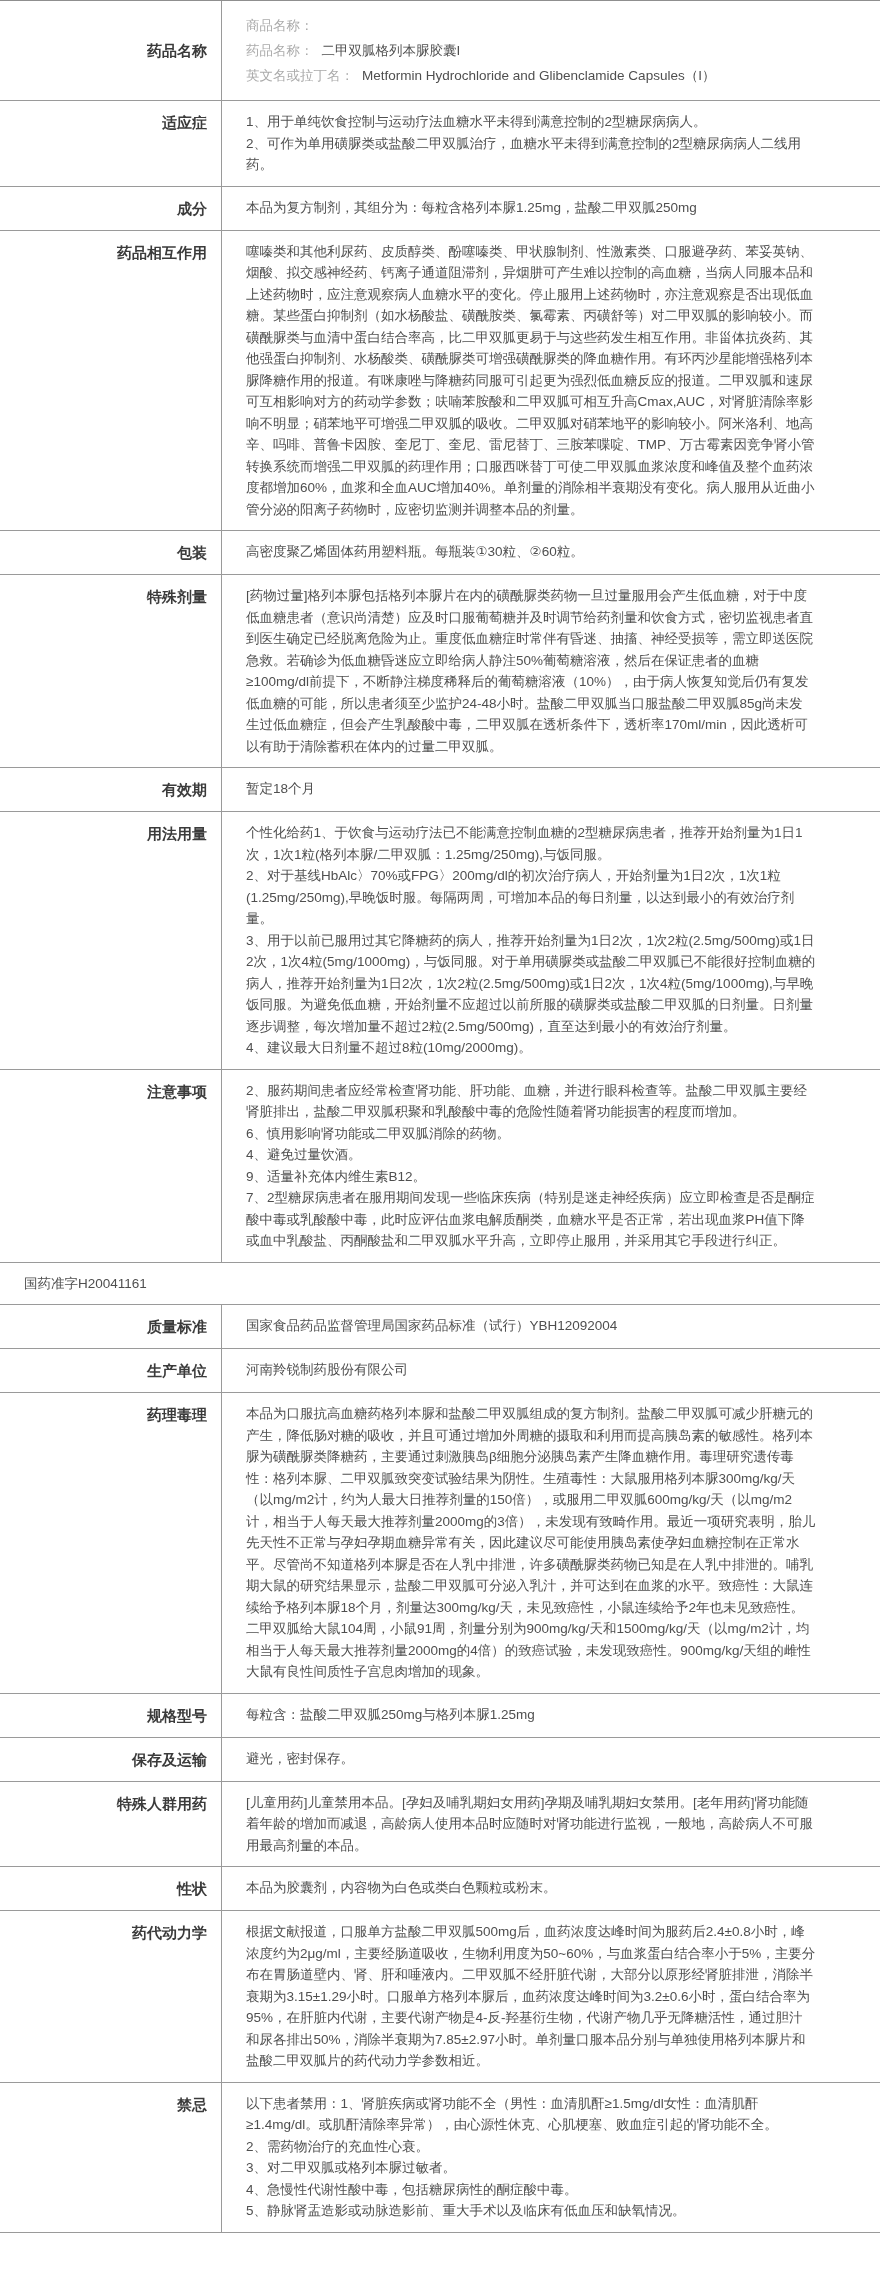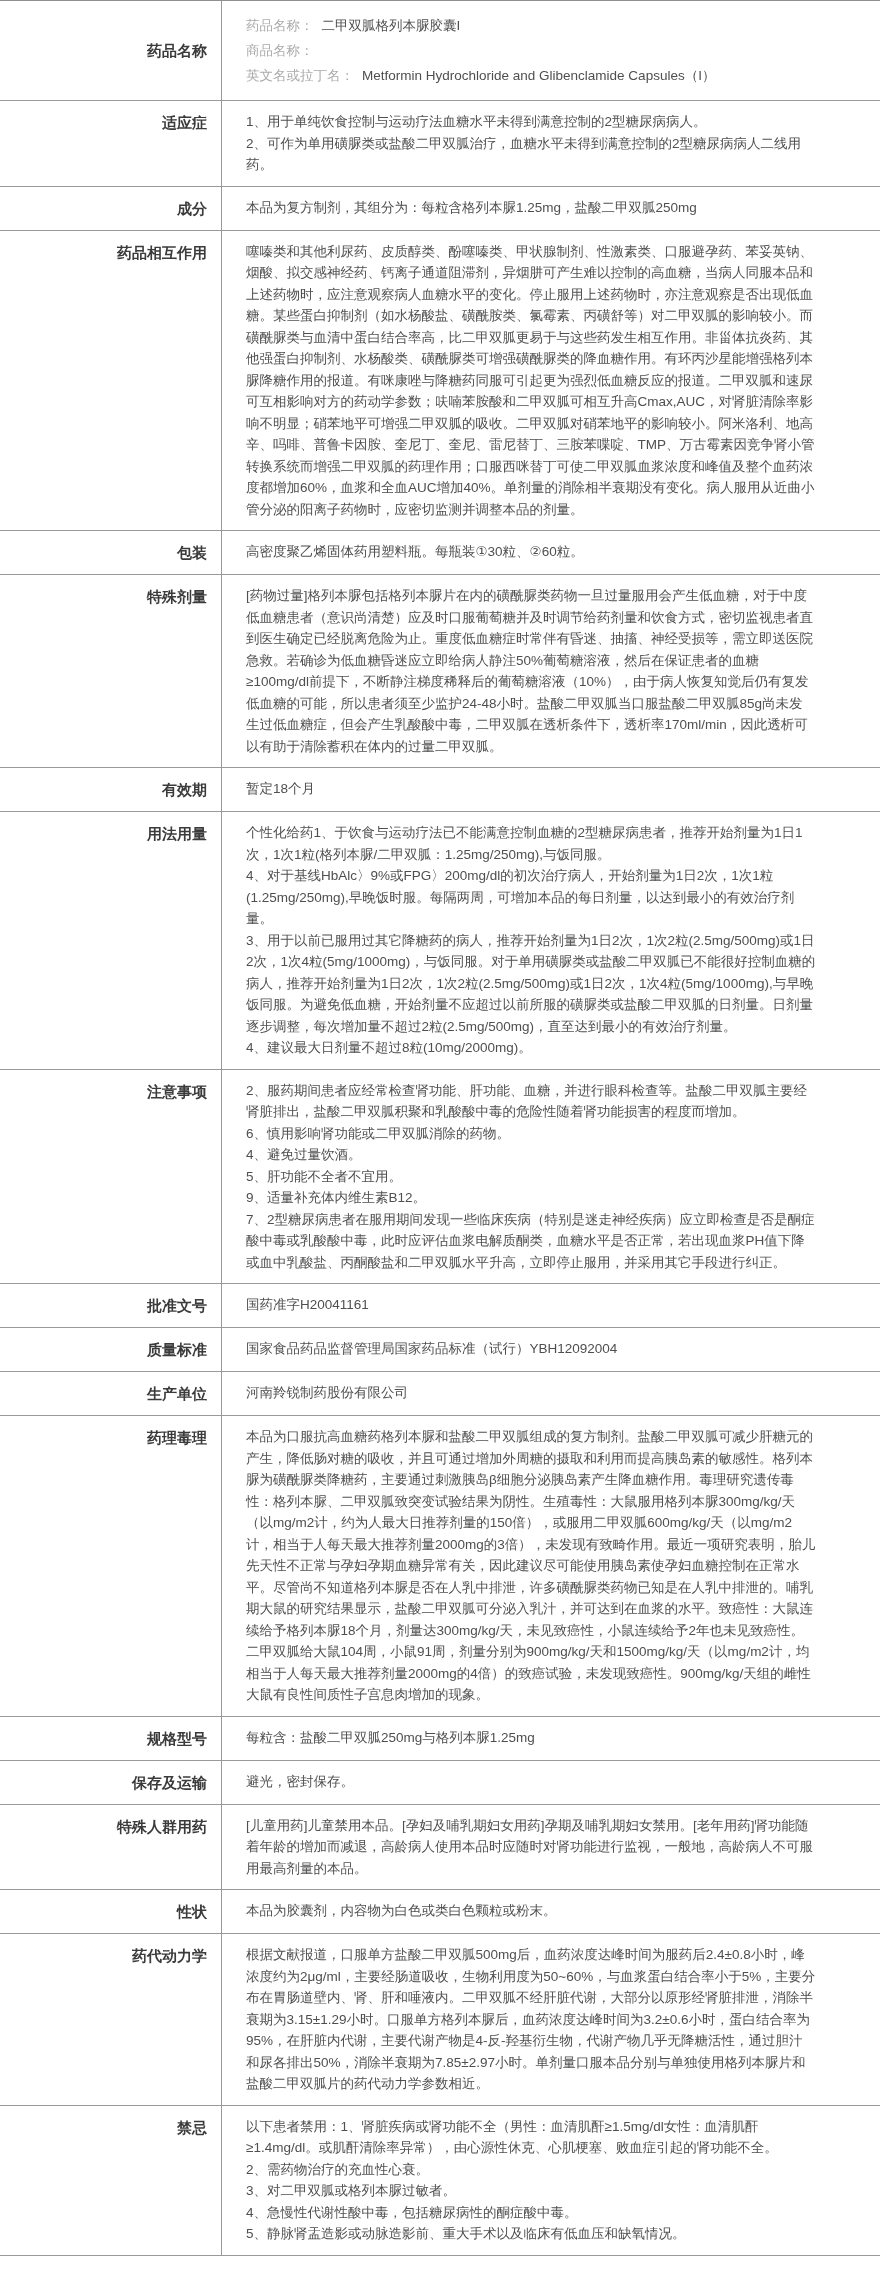--- a/index.html
+++ b/index.html
@@ -77,26 +77,26 @@
 
 <div class="page">
   <div class="doc">
 
     <section class="row name-row">
       <div class="label-cell label-middle">
         <span>药品名称</span>
       </div>
       <div class="content-cell">
         <div class="name-field">
+          <span class="field-label">商品名称：</span>
+          <span class="field-value"></span>
+        </div>
+        <div class="name-field">
           <span class="field-label">药品名称：</span>
           <span class="field-value">二甲双胍格列本脲胶囊I</span>
-        </div>
-        <div class="name-field">
-          <span class="field-label">商品名称：</span>
-          <span class="field-value"></span>
         </div>
         <div class="name-field">
           <span class="field-label">英文名或拉丁名：</span>
           <span class="field-value">Metformin Hydrochloride and Glibenclamide Capsules（I）</span>
         </div>
       </div>
     </section>
 
     <div id="rows-container">
   <section class="row">
@@ -139,40 +139,38 @@
     <div class="label-cell">有效期</div>
     <div class="content-cell">
             <p>暂定18个月</p>
           </div>
   </section>
 
   <section class="row">
     <div class="label-cell">用法用量</div>
     <div class="content-cell">
             <p>个性化给药1、于饮食与运动疗法已不能满意控制血糖的2型糖尿病患者，推荐开始剂量为1日1次，1次1粒(格列本脲/二甲双胍：1.25mg/250mg),与饭同服。</p>
-            <p>4、对于基线HbAlc〉9%或FPG〉200mg/dl的初次治疗病人，开始剂量为1日2次，1次1粒(1.25mg/250mg),早晚饭时服。每隔两周，可增加本品的每日剂量，以达到最小的有效治疗剂量。</p>
+            <p>2、对于基线HbAlc〉70%或FPG〉200mg/dl的初次治疗病人，开始剂量为1日2次，1次1粒(1.25mg/250mg),早晚饭时服。每隔两周，可增加本品的每日剂量，以达到最小的有效治疗剂量。</p>
             <p>3、用于以前已服用过其它降糖药的病人，推荐开始剂量为1日2次，1次2粒(2.5mg/500mg)或1日2次，1次4粒(5mg/1000mg)，与饭同服。对于单用磺脲类或盐酸二甲双胍已不能很好控制血糖的病人，推荐开始剂量为1日2次，1次2粒(2.5mg/500mg)或1日2次，1次4粒(5mg/1000mg),与早晚饭同服。为避免低血糖，开始剂量不应超过以前所服的磺脲类或盐酸二甲双胍的日剂量。日剂量逐步调整，每次增加量不超过2粒(2.5mg/500mg)，直至达到最小的有效治疗剂量。</p>
             <p>4、建议最大日剂量不超过8粒(10mg/2000mg)。</p>
           </div>
   </section>
 
   <section class="row">
     <div class="label-cell">注意事项</div>
     <div class="content-cell">
             <p>2、服药期间患者应经常检查肾功能、肝功能、血糖，并进行眼科检查等。盐酸二甲双胍主要经肾脏排出，盐酸二甲双胍积聚和乳酸酸中毒的危险性随着肾功能损害的程度而增加。</p>
             <p>6、慎用影响肾功能或二甲双胍消除的药物。</p>
             <p>4、避免过量饮酒。</p>
-            <p>5、肝功能不全者不宜用。</p>
             <p>9、适量补充体内维生素B12。</p>
             <p>7、2型糖尿病患者在服用期间发现一些临床疾病（特别是迷走神经疾病）应立即检查是否是酮症酸中毒或乳酸酸中毒，此时应评估血浆电解质酮类，血糖水平是否正常，若出现血浆PH值下降或血中乳酸盐、丙酮酸盐和二甲双胍水平升高，立即停止服用，并采用其它手段进行纠正。</p>
           </div>
   </section>
 
   <section class="row">
-    <div class="label-cell">批准文号</div>
     <div class="content-cell">
             <p>国药准字H20041161</p>
           </div>
   </section>
 
   <section class="row">
     <div class="label-cell">质量标准</div>
     <div class="content-cell">
             <p>国家食品药品监督管理局国家药品标准（试行）YBH12092004</p>
           </div>

